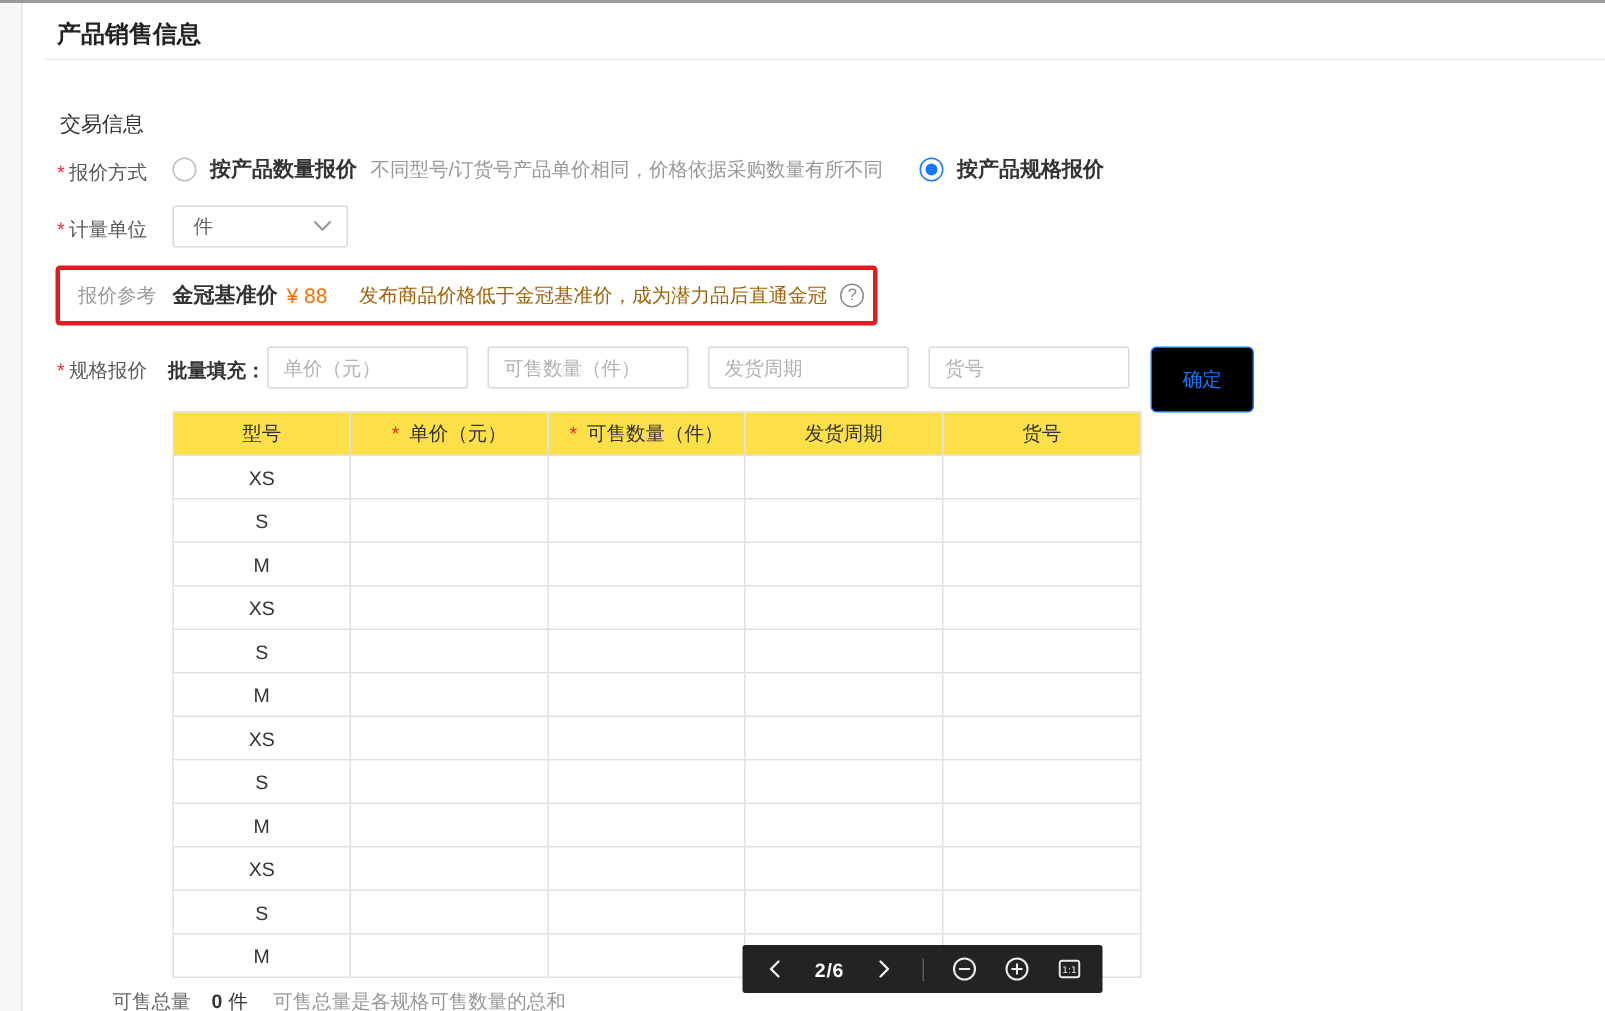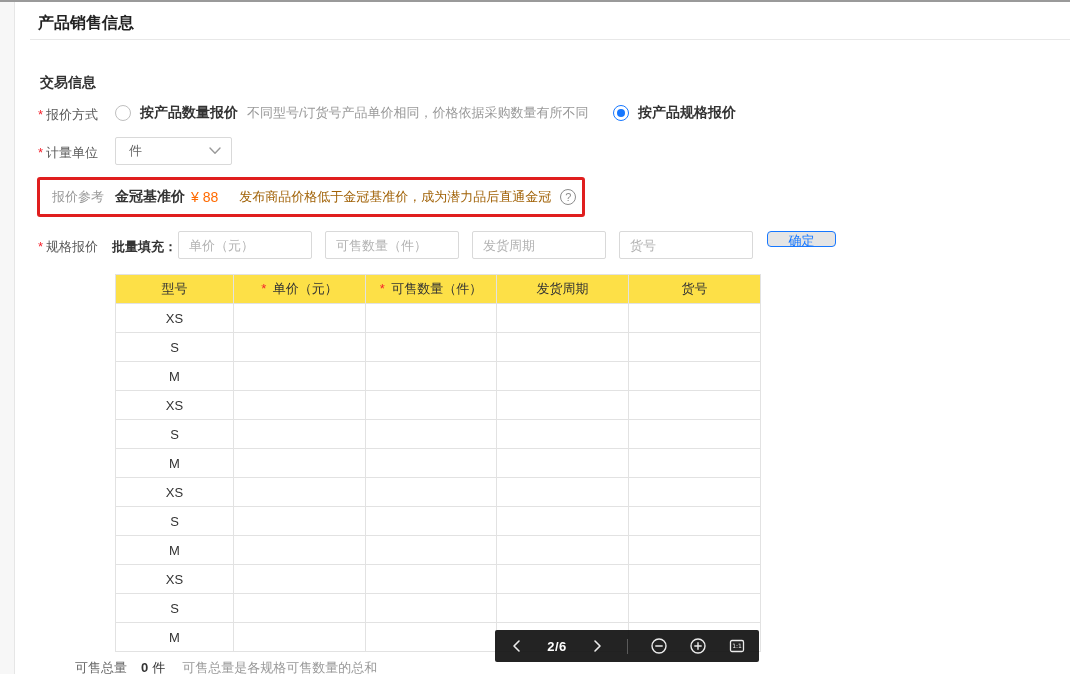--- a/index.html
+++ b/index.html
@@ -7,21 +7,21 @@
   body {
     font-family:"Liberation Sans","DejaVu Sans",sans-serif;
     background:#ffffff; color:#333; overflow:hidden;
   }
   .page { position:relative; width:1070px; height:674px; background:#fff; overflow:hidden; }
   .top-edge { position:absolute; top:0; left:0; right:0; height:2px; background:#9a9a9a; }
   .left-gutter { position:absolute; top:2px; left:0; width:15px; height:672px; background:#f7f7f7; border-right:1px solid #e6e6e6; }
 
   .page-title { position:absolute; left:38px; top:13px; font-size:16px; font-weight:bold; color:#222; }
   .title-divider { position:absolute; left:30px; right:0; top:39px; height:1px; background:#e8e8e8; }
-  .section-title { position:absolute; left:40px; top:74px; font-size:14px; font-weight:bold; color:#333; }
+  .section-title { position:absolute; left:40px; top:74px; font-size:14px; font-weight:normal; color:#333; }
 
   .field-label { position:absolute; font-size:13px; color:#595959; white-space:nowrap; }
   .req { color:#f5222d; margin-right:3px; font-size:13px; }
 
   .radio-group { position:absolute; display:inline-flex; align-items:center; gap:9px; height:18px; white-space:nowrap; cursor:pointer; }
   .radio { width:16px; height:16px; border-radius:50%; border:1px solid #bfbfbf; background:#fff; position:relative; flex:0 0 16px; }
   .radio.checked { border:1.5px solid #1677ff; }
   .radio.checked::after { content:""; position:absolute; left:3px; top:3px; width:8px; height:8px; border-radius:50%; background:#1677ff; }
   .radio-label { font-size:14px; font-weight:bold; color:#333; }
   .radio-hint { font-size:13px; color:#999; }
@@ -37,36 +37,36 @@
   .pr-name { font-size:14px; font-weight:bold; color:#333; margin-left:11px; }
   .pr-price { font-size:14px; color:#ff6a00; margin-left:6px; }
   .pr-desc { font-size:13px; color:#a16207; margin-left:21px; }
   .help-icon { width:16px; height:16px; border:1px solid #8c8c8c; border-radius:50%; color:#8c8c8c;
     font-size:11px; line-height:14px; text-align:center; margin-left:9px; flex:0 0 16px; cursor:pointer; }
 
   .batch-label { position:absolute; left:112px; top:238px; font-size:13px; font-weight:bold; color:#333; }
   .batch-input { position:absolute; top:231px; width:134px; height:28px; border:1px solid #d9d9d9; border-radius:2px;
     padding:0 10px; font-size:13px; color:#333; font-family:inherit; outline:none; }
   .batch-input::placeholder { color:#b3b3b3; }
-  .confirm-btn { position:absolute; left:767px; top:231px; width:69px; height:16px; background:#e5e5e5;
+  .confirm-btn { position:absolute; left:767px; top:231px; width:69px; height:44px; background:#000000;
     border:1px solid #1677ff; border-radius:4px; color:#1677ff; font-size:13px; font-family:inherit; cursor:pointer; }
 
   .spec-table { position:absolute; left:115px; top:274px; border-collapse:collapse; table-layout:fixed; width:645px; }
   .spec-table th, .spec-table td { border:1px solid #e2e2e2; height:29px; text-align:center;
     font-size:13px; color:#333; font-weight:normal; padding:0; background:#fff; }
   .spec-table thead th { background:#fde047; }
   .spec-table td[data-interactable="true"] { cursor:text; }
 
   .total-row { position:absolute; left:75px; top:659px; display:flex; align-items:baseline; white-space:nowrap; font-size:13px; }
   .total-label { color:#666; }
   .total-value { color:#333; font-weight:bold; margin-left:14px; }
   .total-unit { color:#333; margin-left:4px; }
   .total-hint { color:#999; margin-left:17px; }
 
-  .viewer-toolbar { position:absolute; left:495px; top:630px; width:264px; height:32px; background:rgba(16,16,16,0.92);
+  .viewer-toolbar { position:absolute; left:495px; top:630px; width:240px; height:32px; background:rgba(16,16,16,0.92);
     border-radius:2px; display:flex; align-items:center; justify-content:space-between; padding:0 13px; }
   .tb-btn { background:none; border:none; width:18px; height:18px; display:flex; align-items:center; justify-content:center; cursor:pointer; padding:0; }
   .tb-page { color:#fff; font-size:13px; font-weight:bold; letter-spacing:0.5px; }
   .tb-divider { width:1px; height:15px; background:#5a5a5a; }
 </style>
 </head>
 <body>
 
 <div class="page" data-interactable="false">
   <div class="top-edge" data-interactable="false"></div>

